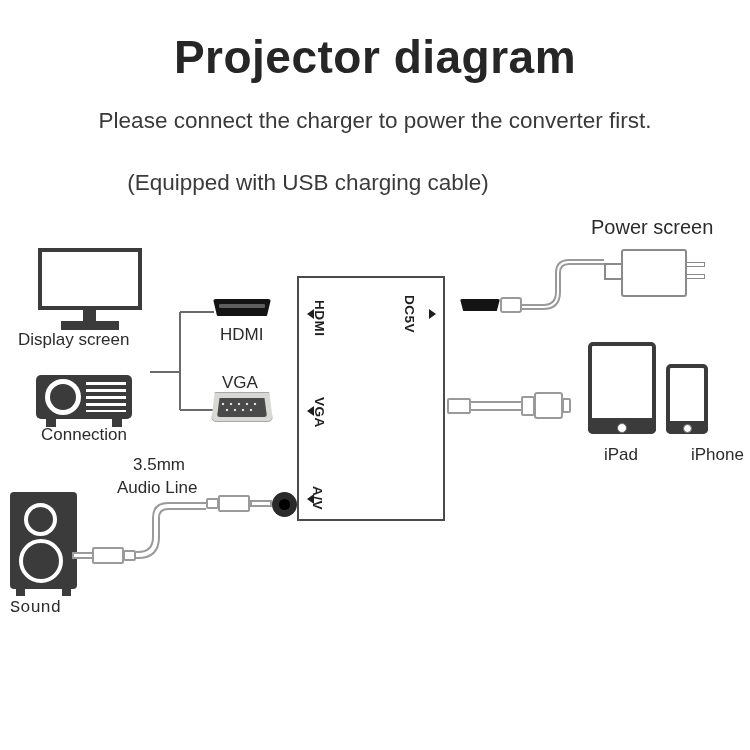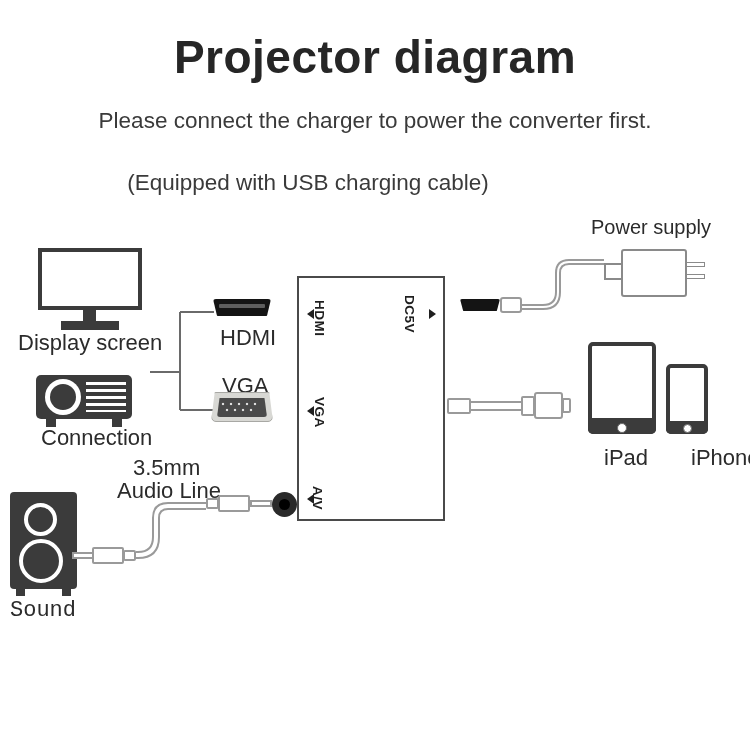--- a/index.html
+++ b/index.html
@@ -41,21 +41,21 @@
     width: 616px;
     text-align: center;
     font-size: 22.5px;
     color: #3a3a3a;
     margin-top: 25px;
   }
 
   
   .lbl {
     position: absolute;
-    font-size: 22px;
+    font-size: 17px;
     color: #2b2b2b;
     white-space: nowrap;
   }
 
   
   #converter {
     position: absolute;
     left: 297px; top: 276px;
     width: 148px; height: 245px;
     border: 2.5px solid #4a4a4a;
@@ -501,21 +501,21 @@
     <span class="tri tri-left" style="left:8px; top:216px;"></span>
     <span class="port-label rot-left" style="left:26px; top:208px;">A/V</span>
 
     <span class="port-label rot-right" style="left:118px; top:17px;">DC5V</span>
     <span class="tri tri-right" style="left:130px; top:31px;"></span>
   </div>
 
   <div id="dc-port"></div>
   <div id="dc-plug"></div>
 
-  <div class="lbl" style="left:591px; top:216px; font-size:20px;">Power supply</div>
+  <div class="lbl" style="left:591px; top:216px; font-size:20px;">Power screen</div>
   <div id="psu-usb-port"></div>
   <div id="psu-body"></div>
   <div class="psu-prong" id="psu-prong-top"></div>
   <div class="psu-prong" id="psu-prong-bottom"></div>
 
   <div id="lt-stub"></div>
   <div id="lt-mid"></div>
   <div id="lt-head"></div>
   <div id="lt-tip"></div>
 

